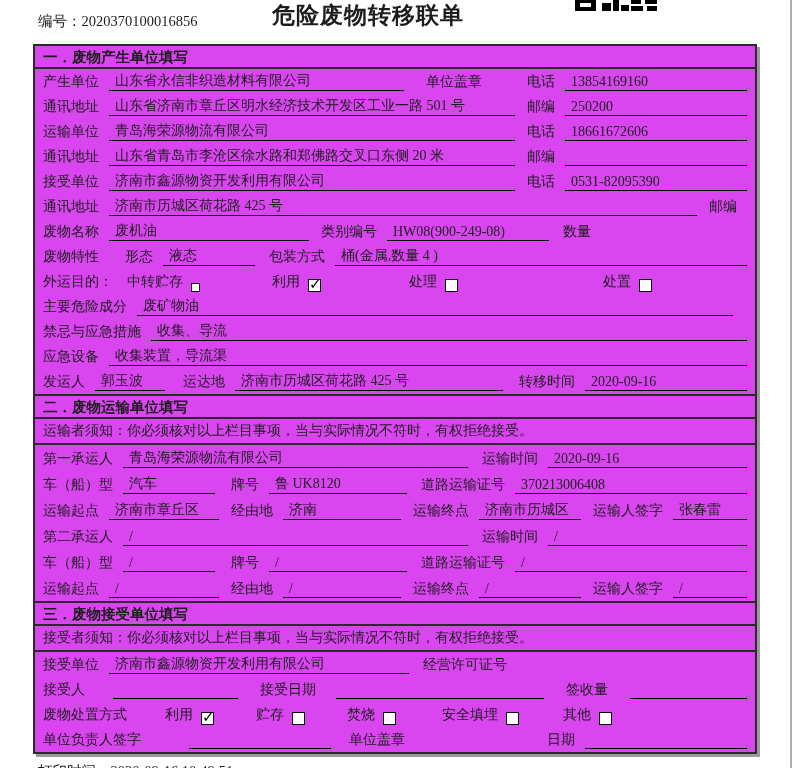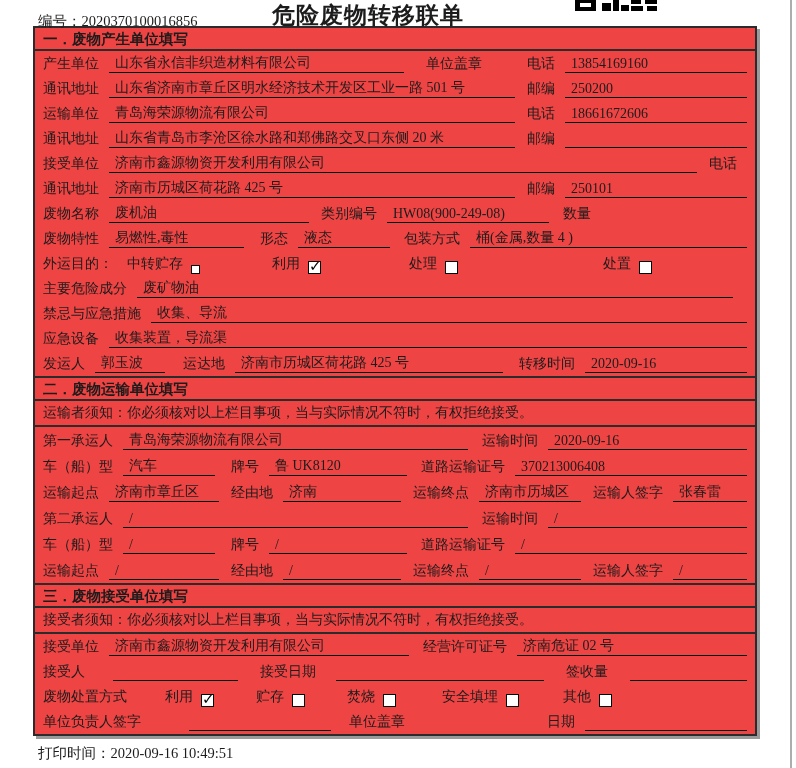--- a/index.html
+++ b/index.html
@@ -2,29 +2,29 @@
 <html><head>
 <meta charset="utf-8">
 <style>
   * { margin:0; padding:0; box-sizing:border-box; }
   html,body { width:796px; height:768px; background:#ffffff; overflow:hidden;
     font-family:"Liberation Serif","DejaVu Serif",serif; color:#1c1c1c; }
   .page { position:relative; width:796px; height:768px; }
   .page-edge { position:absolute; right:4px; top:0; bottom:0; width:2px; background:#adadad; }
 
   
-  .topbar { position:relative; height:26px; }
+  .topbar { position:relative; height:44px; }
   .doc-number { position:absolute; left:38px; top:12px; font-size:14.5px; }
   .doc-title { position:absolute; left:0; right:60px; top:0; text-align:center;
     font-size:23px; font-weight:bold; letter-spacing:1px; }
   .qr-frag { position:absolute; left:575px; top:0; }
 
   
   .form-box { margin-left:33px; width:724px; border:2px solid #2b2b2b;
-    box-shadow:3px 3px 0 #9a9a9a; background:#ef4444; }
+    box-shadow:3px 3px 0 #9a9a9a; background:#d946ef; }
   .sec-header { height:23px; line-height:22px; padding-left:8px; font-size:14.5px;
     font-weight:bold; border-bottom:2px solid #2b2b2b;
     font-family:"Liberation Sans","DejaVu Sans",sans-serif; }
   .sec { border-top:2px solid #2b2b2b; }
   .sec:first-child { border-top:none; }
   .notice { height:26px; display:flex; align-items:center; padding:0 8px; font-size:14px;
     border-bottom:2px solid #2b2b2b; }
 
   .row { display:flex; align-items:flex-end; height:25px; padding:0 8px 3px 8px;
     font-size:14px; white-space:nowrap; }
@@ -102,40 +102,39 @@
         <span class="lbl">通讯地址</span>
         <span class="val grow" style="margin-right:12px">山东省青岛市李沧区徐水路和郑佛路交叉口东侧 20 米</span>
         <span class="lbl">邮编</span>
         <span class="val" style="width:182px"></span>
       </div>
 
       <div class="row">
         <span class="lbl">接受单位</span>
         <span class="val grow" style="margin-right:12px">济南市鑫源物资开发利用有限公司</span>
         <span class="lbl">电话</span>
+        <span class="val" style="width:182px">0531-82095390</span>
       </div>
 
       <div class="row">
         <span class="lbl">通讯地址</span>
         <span class="val grow" style="margin-right:12px">济南市历城区荷花路 425 号</span>
         <span class="lbl">邮编</span>
-        <span class="val" style="width:182px">250101</span>
       </div>
 
       <div class="row">
         <span class="lbl">废物名称</span>
         <span class="val" style="width:200px">废机油</span>
         <span class="lbl" style="margin-left:12px">类别编号</span>
         <span class="val" style="width:162px">HW08(900-249-08)</span>
         <span class="lbl" style="margin-left:14px">数量</span>
       </div>
 
       <div class="row">
         <span class="lbl">废物特性</span>
-        <span class="val" style="width:135px">易燃性,毒性</span>
         <span class="lbl" style="margin-left:16px">形态</span>
         <span class="val" style="width:92px">液态</span>
         <span class="lbl" style="margin-left:14px">包装方式</span>
         <span class="val grow">桶(金属,数量 4 )</span>
       </div>
 
       <div class="row">
         <span class="lbl">外运目的：</span>
         <span class="opt" style="margin-left:4px">
           <span class="olbl">中转贮存</span>
@@ -240,21 +239,20 @@
     </div>
 
     <div class="sec">
       <div class="sec-header">三．废物接受单位填写</div>
       <div class="notice">接受者须知：你必须核对以上栏目事项，当与实际情况不符时，有权拒绝接受。</div>
 
       <div class="row">
         <span class="lbl">接受单位</span>
         <span class="val" style="width:300px">济南市鑫源物资开发利用有限公司</span>
         <span class="lbl" style="margin-left:14px">经营许可证号</span>
-        <span class="val grow">济南危证 02 号</span>
       </div>
 
       <div class="row">
         <span class="lbl">接受人</span>
         <span class="val" style="width:125px;margin-left:18px"></span>
         <span class="lbl" style="margin-left:22px">接受日期</span>
         <span class="val" style="width:208px;margin-left:10px"></span>
         <span class="lbl" style="margin-left:22px">签收量</span>
         <span class="val grow" style="margin-left:12px"></span>
       </div>

